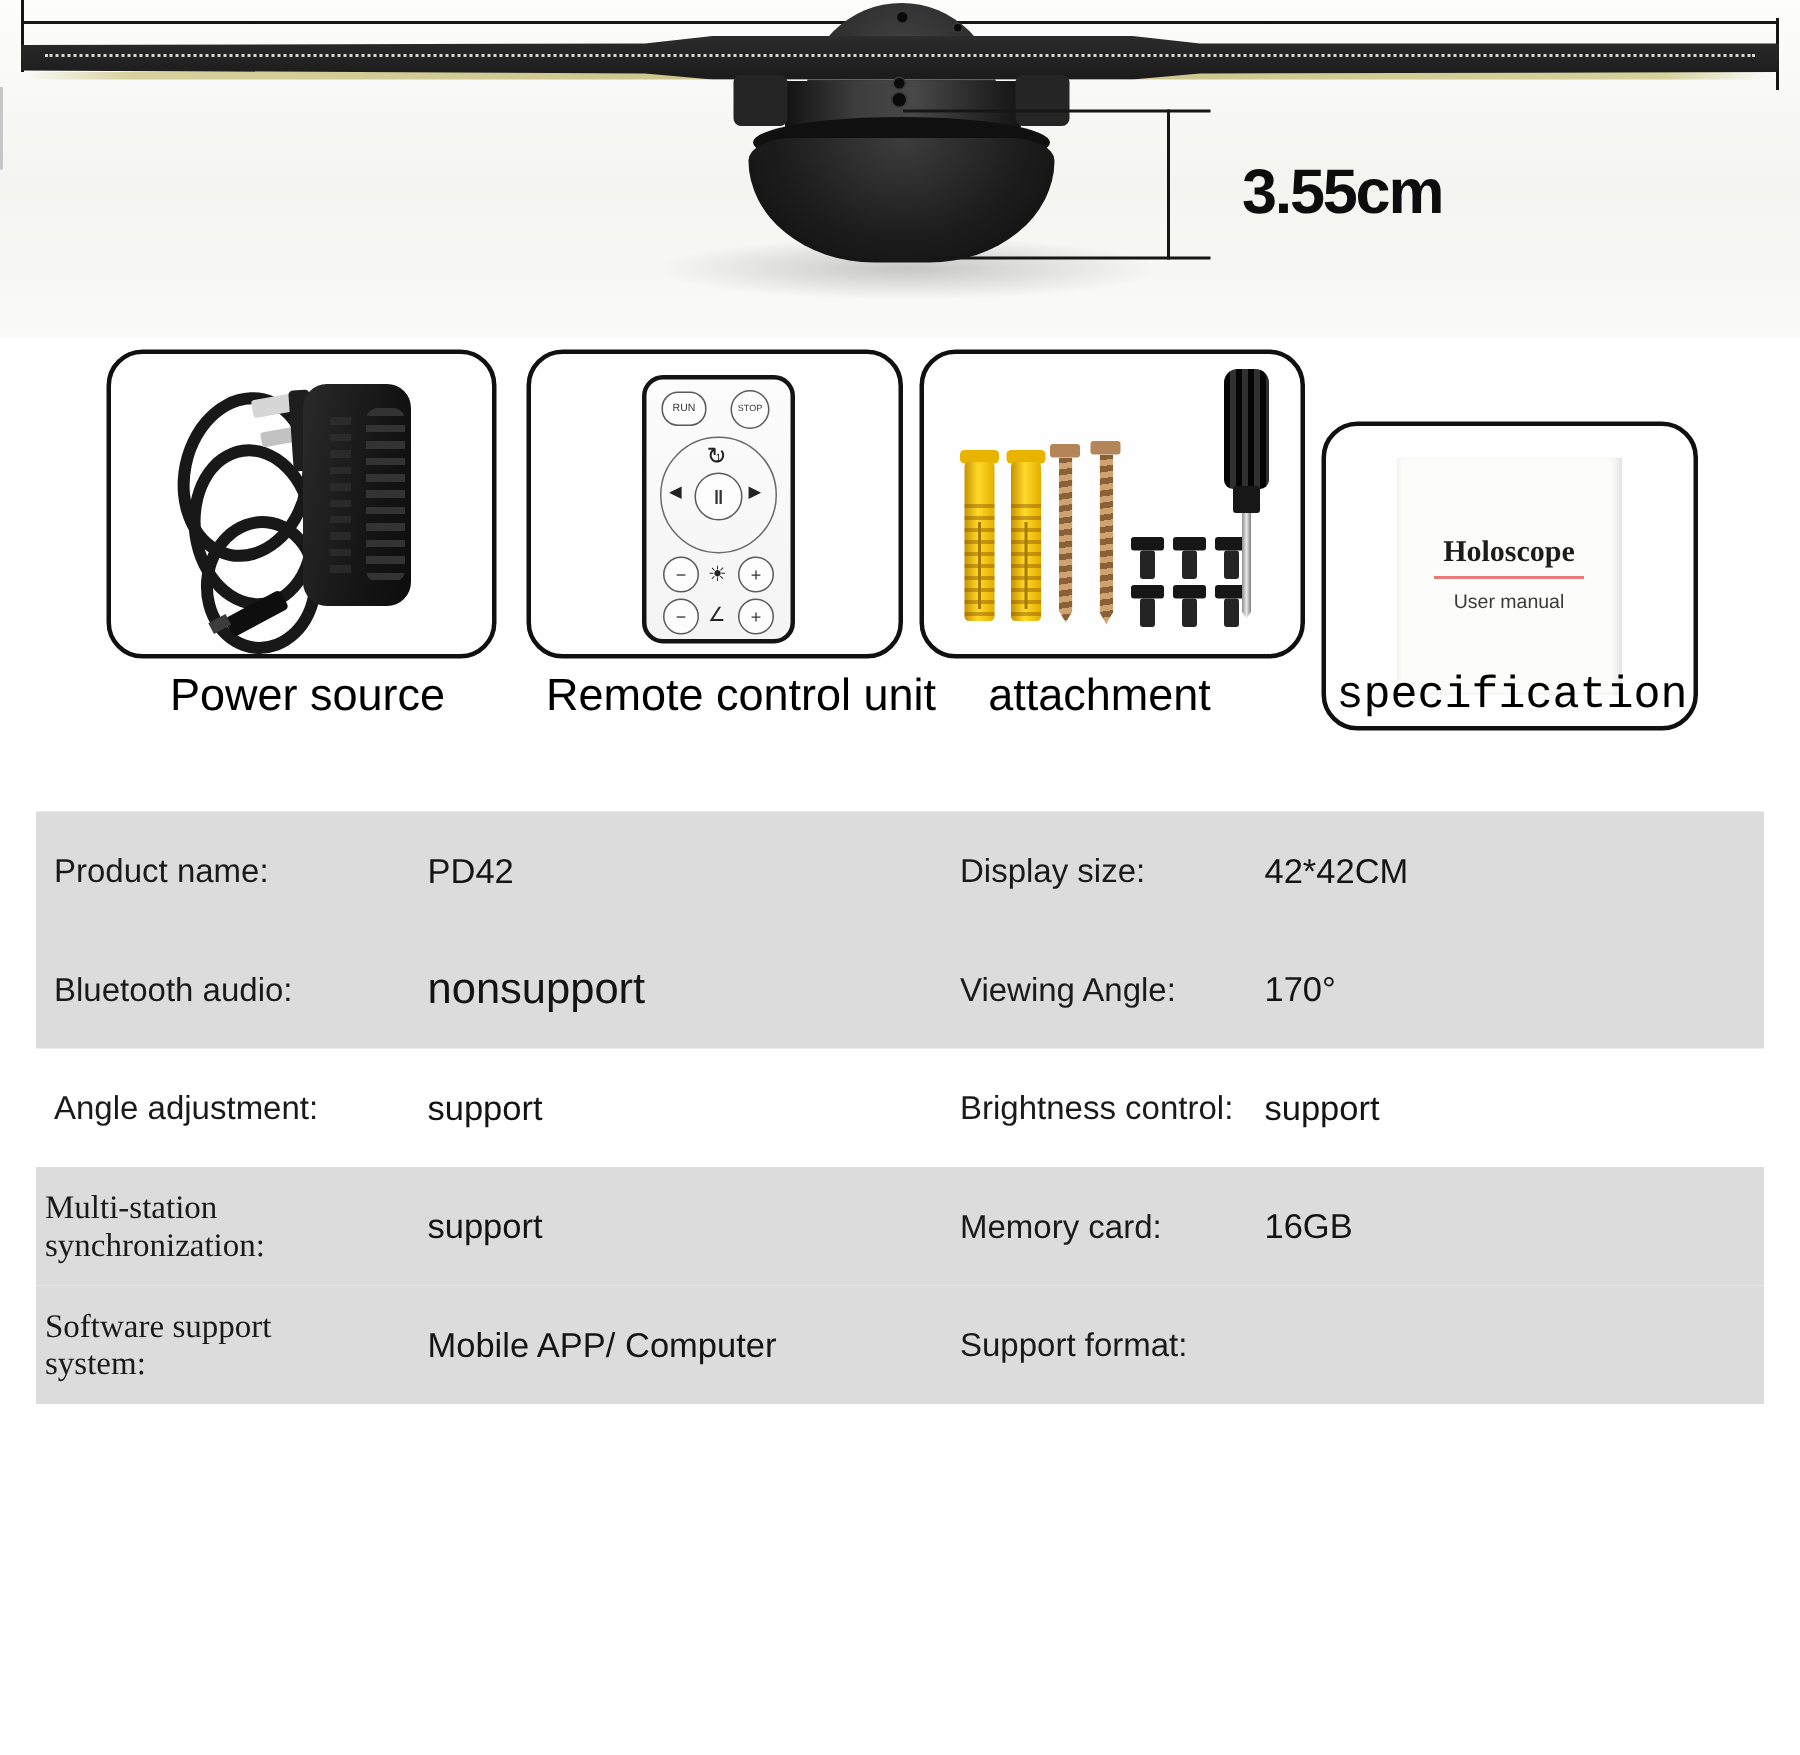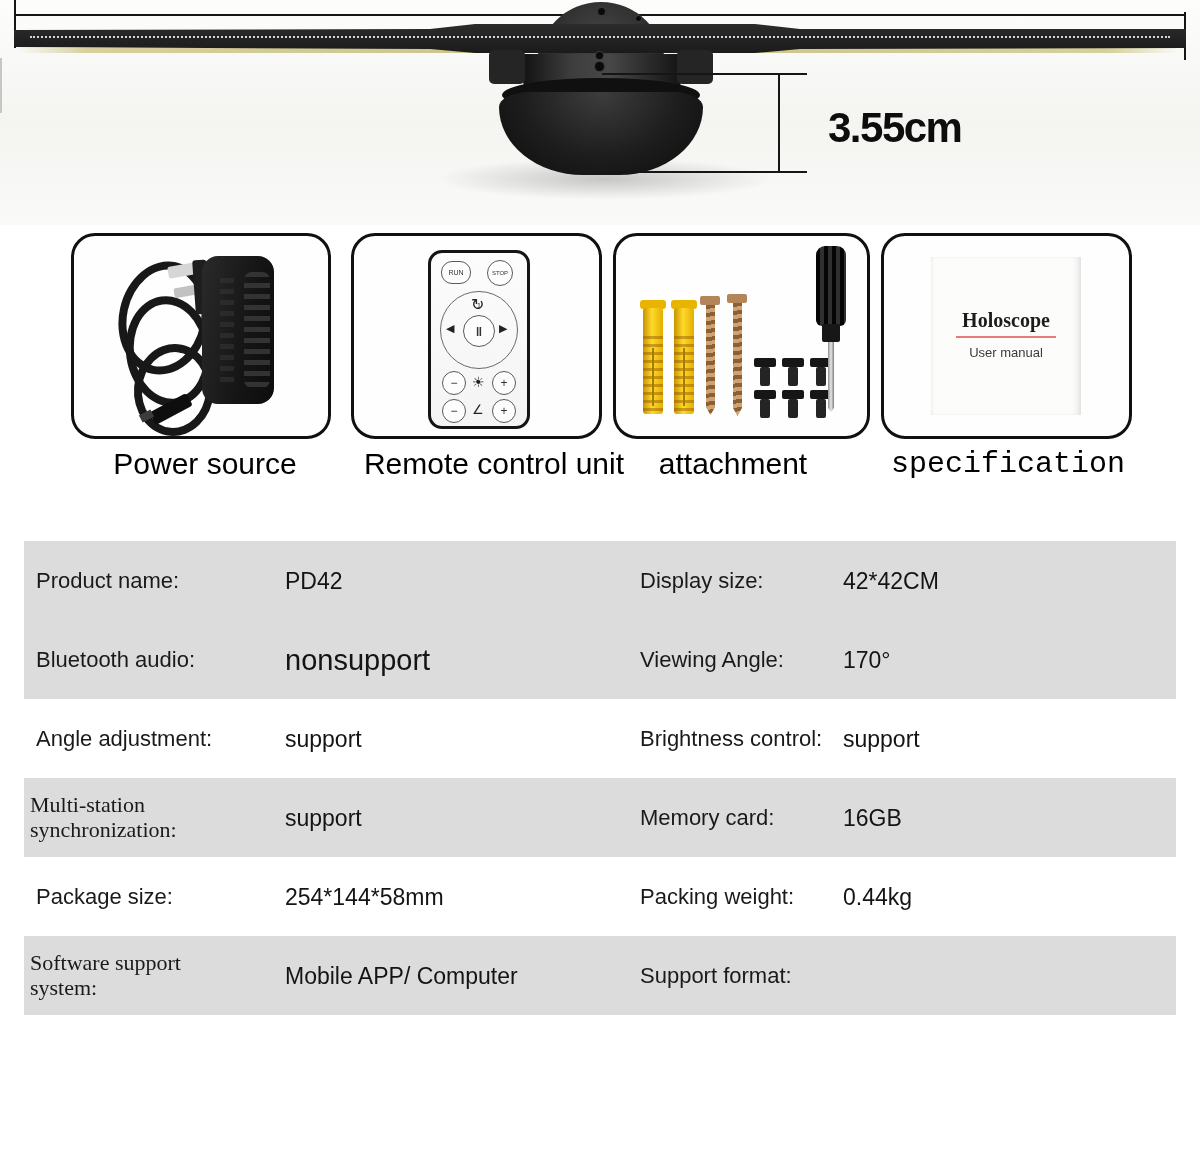--- a/index.html
+++ b/index.html
@@ -205,21 +205,21 @@
       <div class="bolt-stem" style="left:144px;top:163px;"></div>
       <div class="bolt-cap" style="left:166px;top:154px;"></div>
       <div class="bolt-stem" style="left:172px;top:163px;"></div>
       <div class="bolt-cap" style="left:194px;top:154px;"></div>
       <div class="bolt-stem" style="left:200px;top:163px;"></div>
       <div id="sd-handle"></div>
       <div id="sd-neck"></div>
       <div id="sd-shaft"></div>
     </div>
 
-    <div class="acc-box" style="left:881px;width:245px;">
+    <div class="acc-box" style="left:881px;width:245px;margin-top:48px;">
       <div id="manual-page">
         <div id="manual-title">Holoscope</div>
         <div id="manual-underline"></div>
         <div id="manual-sub">User manual</div>
       </div>
     </div>
 
     <div class="acc-caption" style="left:205px;">Power source</div>
     <div class="acc-caption" style="left:494px;">Remote control unit</div>
     <div class="acc-caption" style="left:733px;">attachment</div>
@@ -251,26 +251,20 @@
     </div>
 
     <div class="spec-row gray">
       <span class="cell cell-ll lbl center2">Multi-station
 synchronization:</span>
       <span class="cell cell-lv val">support</span>
       <span class="cell cell-rl lbl">Memory card:</span>
       <span class="cell cell-rv val">16GB</span>
     </div>
 
-    <div class="spec-row">
-      <span class="cell cell-ll lbl">Package size:</span>
-      <span class="cell cell-lv val">254*144*58mm</span>
-      <span class="cell cell-rl lbl">Packing weight:</span>
-      <span class="cell cell-rv val">0.44kg</span>
-    </div>
 
     <div class="spec-row gray">
       <span class="cell cell-lv val">Mobile APP/ Computer</span>
       <span class="cell cell-ll lbl center2">Software support
 system:</span>
       <span class="cell cell-rl lbl">Support format:</span>
     </div>
 
   </div>
 

